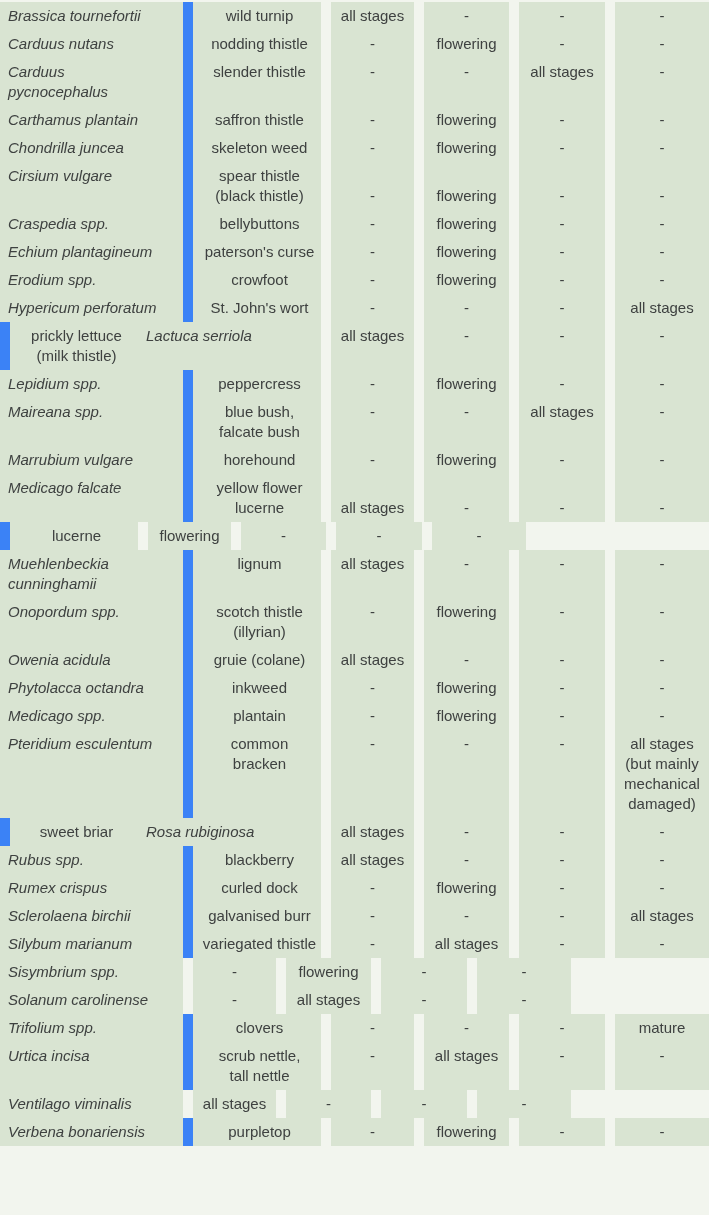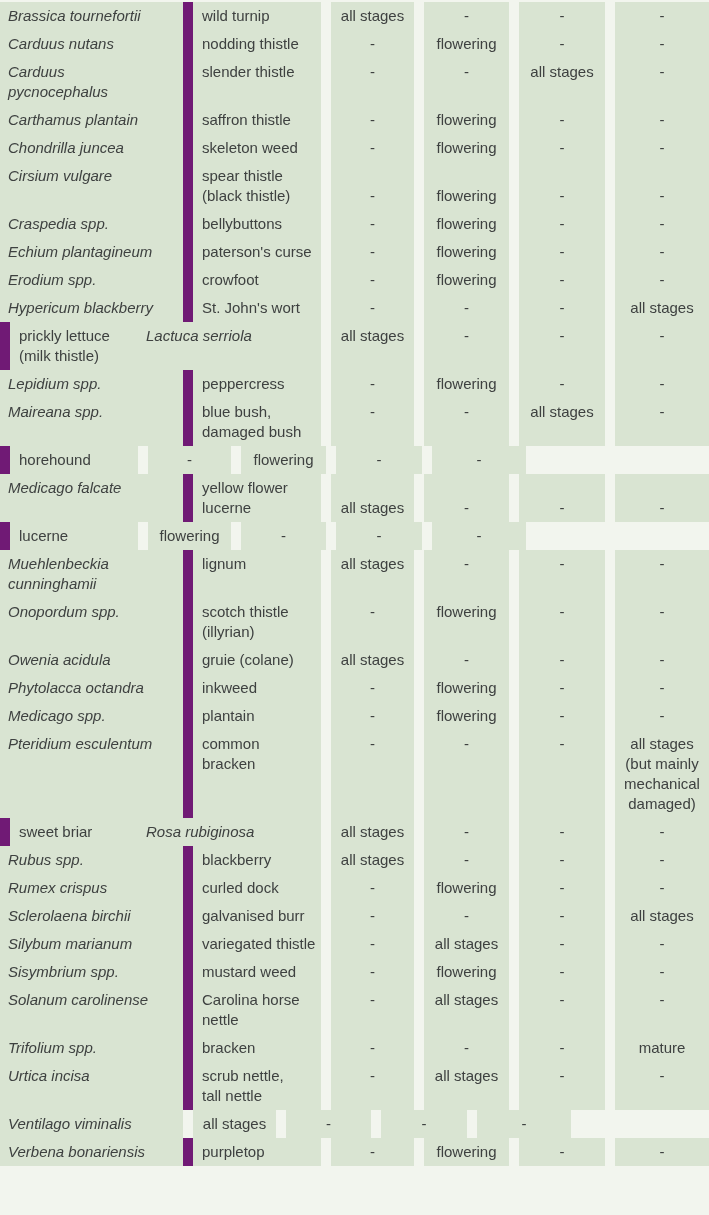--- a/index.html
+++ b/index.html
@@ -16,21 +16,21 @@
   .cell {
     box-sizing: border-box;
     background: #d9e4d2;
     padding: 4px 8px;
     font-size: 15px;
     line-height: 20px;
     color: #3e4140;
     white-space: pre-line;
   }
   .c1 { width: 183px; font-style: italic; padding-left: 8px; }
-  .c2 { width: 138px; border-left: 10px solid #701a75; padding-left: 9px; padding-right: 4px; }
+  .c2 { width: 138px; border-left: 10px solid #3b82f6; padding-left: 9px; padding-right: 4px; text-align: center; }
   .c3, .c4, .c5, .c6 {
     border-left: 10px solid #f2f5ee;
     display: flex;
     justify-content: center;
     align-items: flex-start;
     text-align: center;
     padding-left: 2px;
     padding-right: 2px;
   }
   .c3 { width: 93px; }
@@ -115,21 +115,21 @@
   </div>
       <div class="row">
     <div class="cell c1">Erodium spp.</div>
     <div class="cell c2">crowfoot</div>
     <div class="cell c3"><span class="vtxt">-</span></div>
     <div class="cell c4"><span class="vtxt">flowering</span></div>
     <div class="cell c5"><span class="vtxt">-</span></div>
     <div class="cell c6"><span class="vtxt">-</span></div>
   </div>
       <div class="row">
-    <div class="cell c1">Hypericum blackberry</div>
+    <div class="cell c1">Hypericum perforatum</div>
     <div class="cell c2">St. John's wort</div>
     <div class="cell c3"><span class="vtxt">-</span></div>
     <div class="cell c4"><span class="vtxt">-</span></div>
     <div class="cell c5"><span class="vtxt">-</span></div>
     <div class="cell c6"><span class="vtxt">all stages</span></div>
   </div>
       <div class="row">
     <div class="cell c2">prickly lettuce
 (milk thistle)</div>
     <div class="cell c1">Lactuca serriola</div>
@@ -142,27 +142,28 @@
     <div class="cell c1">Lepidium spp.</div>
     <div class="cell c2">peppercress</div>
     <div class="cell c3"><span class="vtxt">-</span></div>
     <div class="cell c4"><span class="vtxt">flowering</span></div>
     <div class="cell c5"><span class="vtxt">-</span></div>
     <div class="cell c6"><span class="vtxt">-</span></div>
   </div>
       <div class="row">
     <div class="cell c1">Maireana spp.</div>
     <div class="cell c2">blue bush,
-damaged bush</div>
+falcate bush</div>
     <div class="cell c3"><span class="vtxt">-</span></div>
     <div class="cell c4"><span class="vtxt">-</span></div>
     <div class="cell c5"><span class="vtxt">all stages</span></div>
     <div class="cell c6"><span class="vtxt">-</span></div>
   </div>
       <div class="row">
+    <div class="cell c1">Marrubium vulgare</div>
     <div class="cell c2">horehound</div>
     <div class="cell c3"><span class="vtxt">-</span></div>
     <div class="cell c4"><span class="vtxt">flowering</span></div>
     <div class="cell c5"><span class="vtxt">-</span></div>
     <div class="cell c6"><span class="vtxt">-</span></div>
   </div>
       <div class="row vbottom">
     <div class="cell c1">Medicago falcate</div>
     <div class="cell c2">yellow flower
 lucerne</div>
@@ -266,38 +267,35 @@
       <div class="row">
     <div class="cell c1">Silybum marianum</div>
     <div class="cell c2">variegated thistle</div>
     <div class="cell c3"><span class="vtxt">-</span></div>
     <div class="cell c4"><span class="vtxt">all stages</span></div>
     <div class="cell c5"><span class="vtxt">-</span></div>
     <div class="cell c6"><span class="vtxt">-</span></div>
   </div>
       <div class="row">
     <div class="cell c1">Sisymbrium spp.</div>
-    <div class="cell c2">mustard weed</div>
     <div class="cell c3"><span class="vtxt">-</span></div>
     <div class="cell c4"><span class="vtxt">flowering</span></div>
     <div class="cell c5"><span class="vtxt">-</span></div>
     <div class="cell c6"><span class="vtxt">-</span></div>
   </div>
       <div class="row">
     <div class="cell c1">Solanum carolinense</div>
-    <div class="cell c2">Carolina horse
-nettle</div>
     <div class="cell c3"><span class="vtxt">-</span></div>
     <div class="cell c4"><span class="vtxt">all stages</span></div>
     <div class="cell c5"><span class="vtxt">-</span></div>
     <div class="cell c6"><span class="vtxt">-</span></div>
   </div>
       <div class="row">
     <div class="cell c1">Trifolium spp.</div>
-    <div class="cell c2">bracken</div>
+    <div class="cell c2">clovers</div>
     <div class="cell c3"><span class="vtxt">-</span></div>
     <div class="cell c4"><span class="vtxt">-</span></div>
     <div class="cell c5"><span class="vtxt">-</span></div>
     <div class="cell c6"><span class="vtxt">mature</span></div>
   </div>
       <div class="row">
     <div class="cell c1">Urtica incisa</div>
     <div class="cell c2">scrub nettle,
 tall nettle</div>
     <div class="cell c3"><span class="vtxt">-</span></div>

